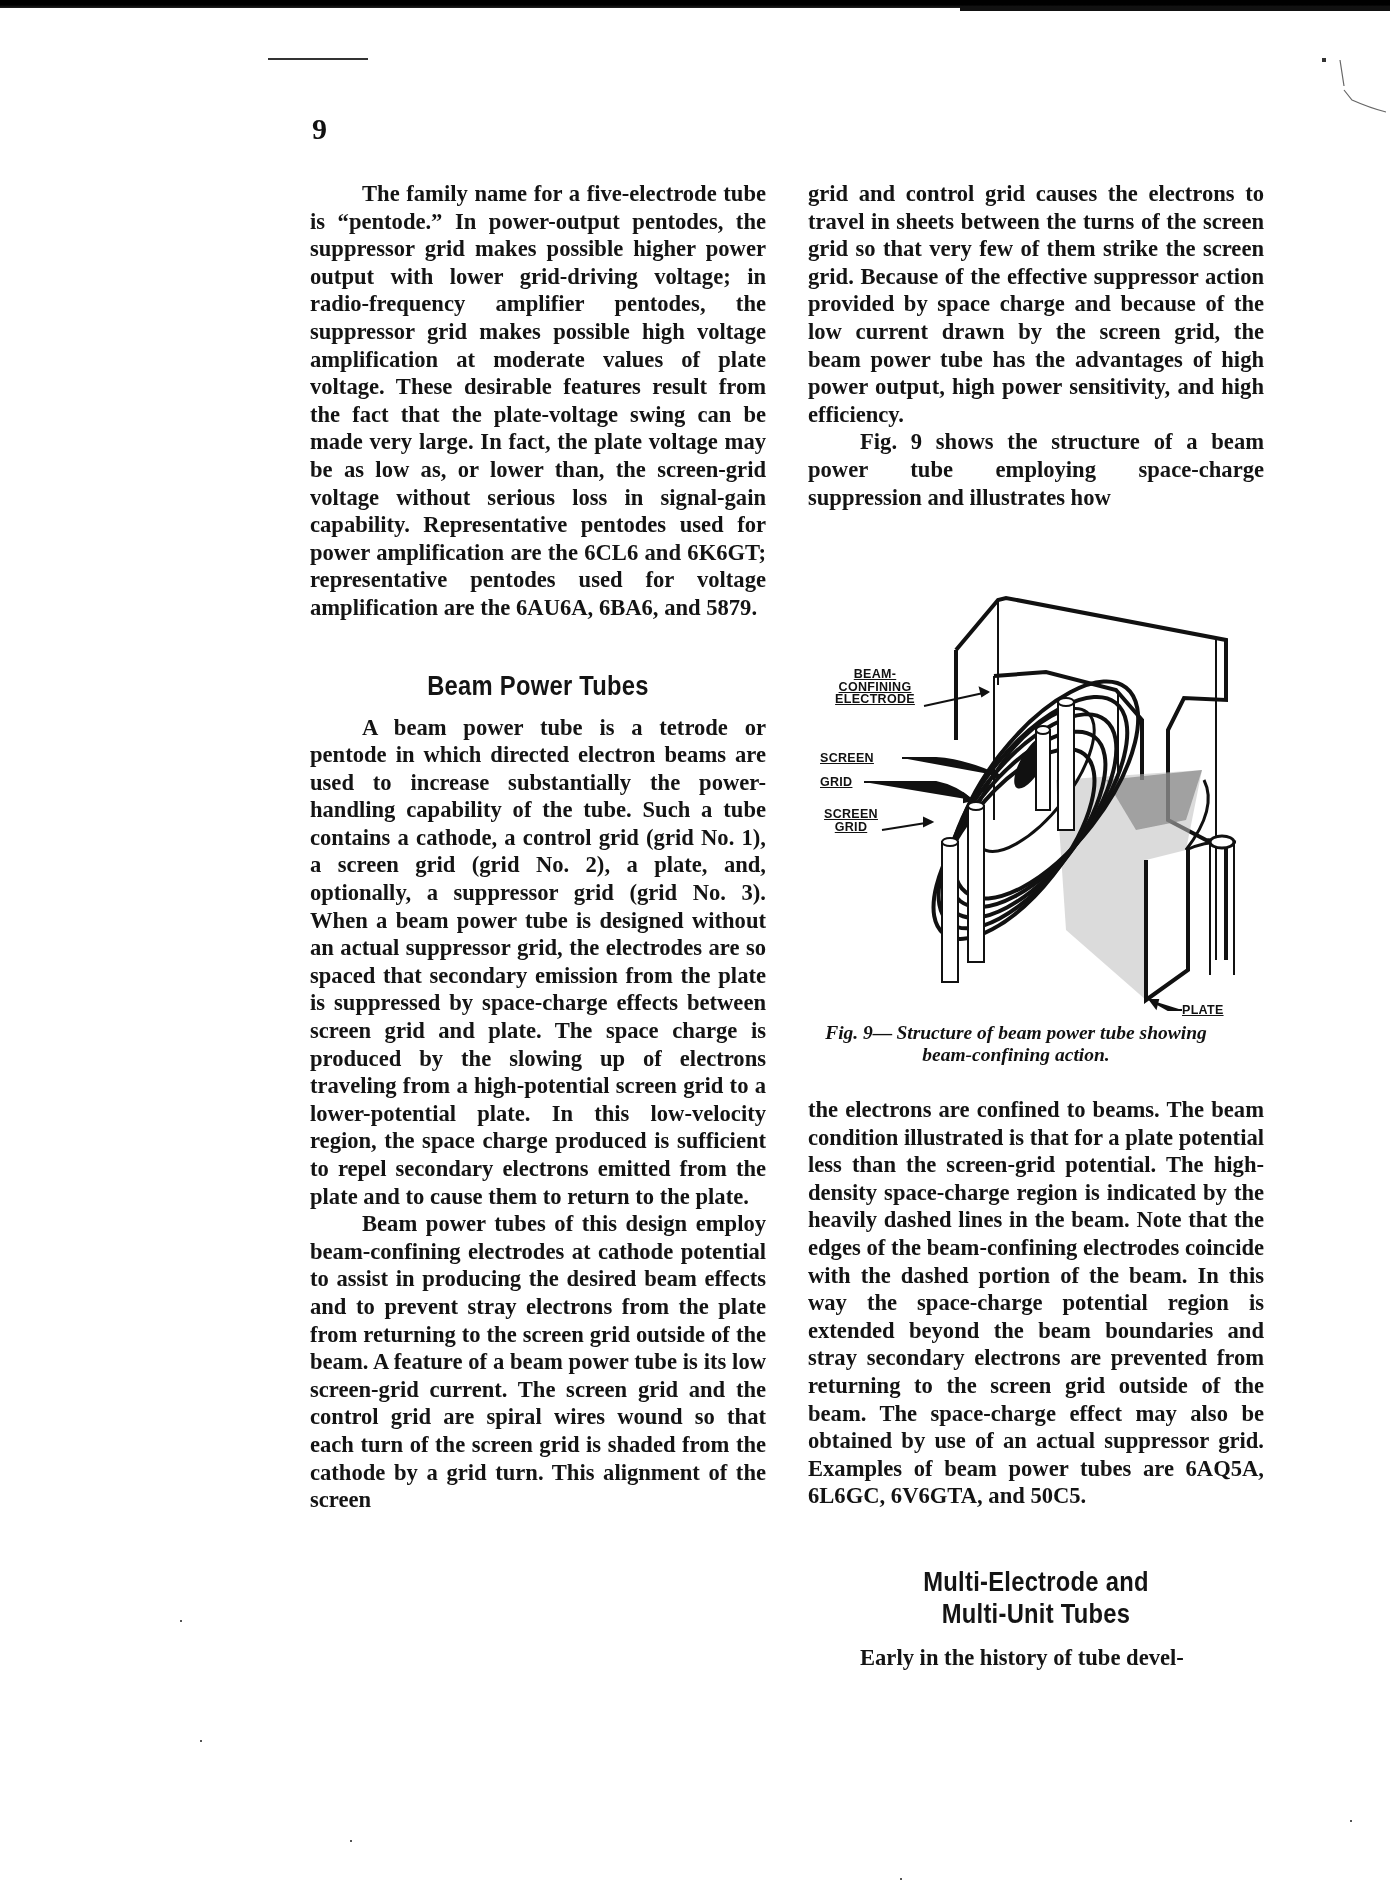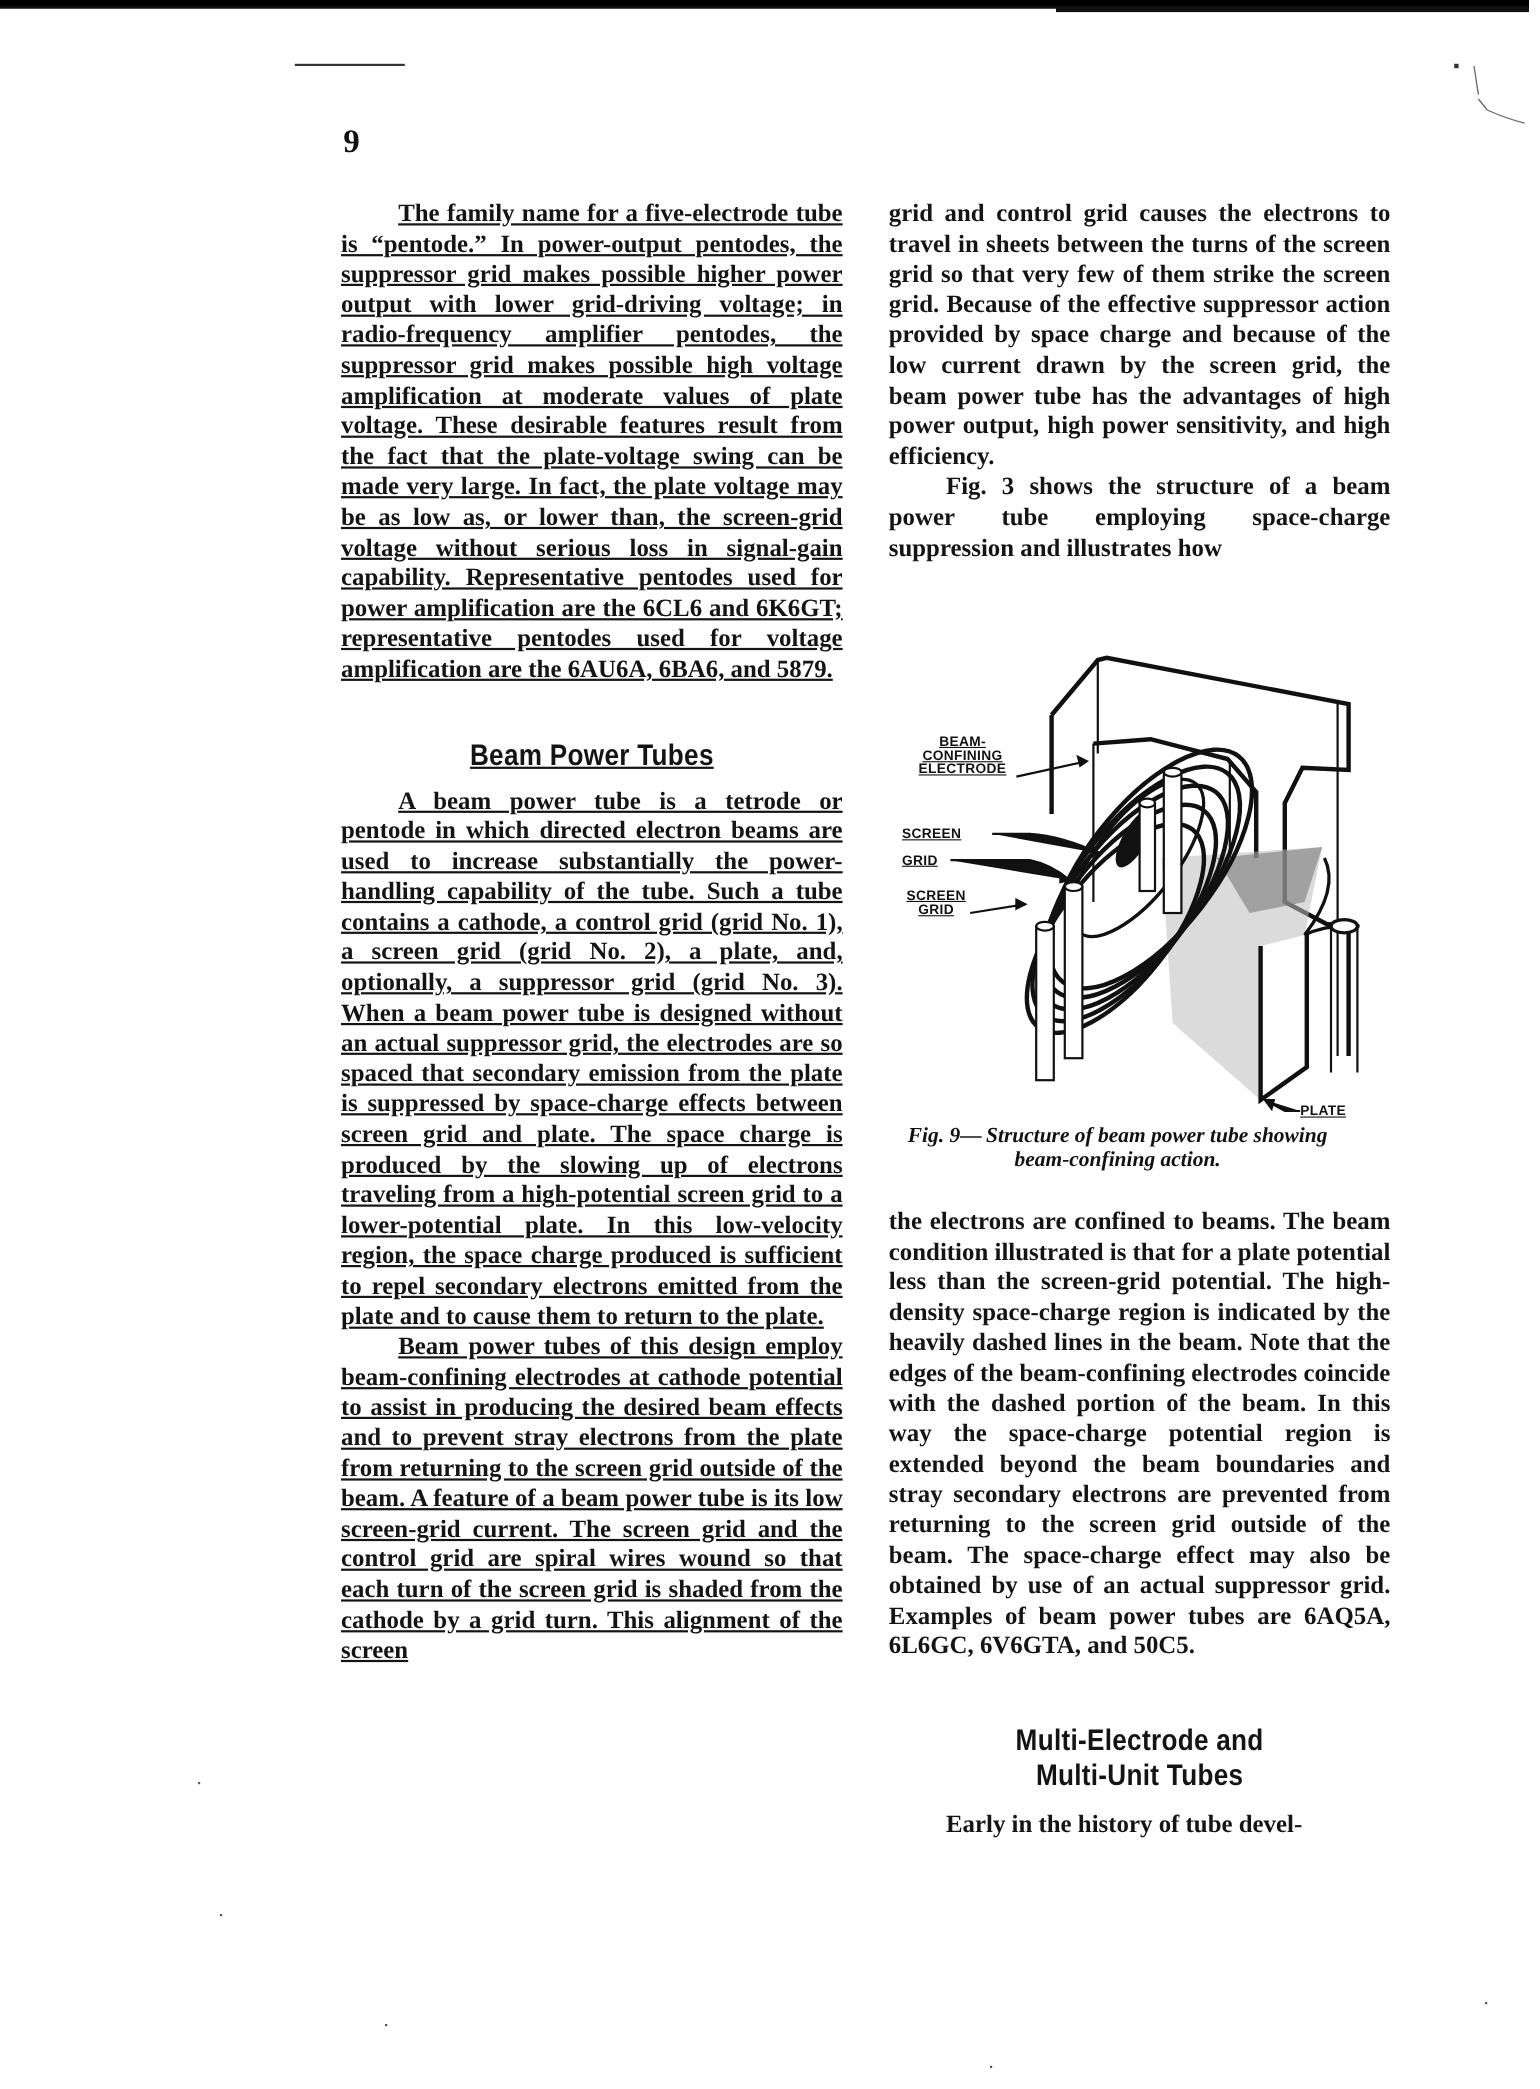--- a/index.html
+++ b/index.html
@@ -31,21 +31,21 @@
   }
   .page-num {
     font-family: "Liberation Serif", serif; font-size: 30px; font-weight: bold;
   }
   .col {
     position: absolute; width: 456px;
     font-family: "Liberation Serif", "DejaVu Serif", serif;
     font-size: 22.6px; line-height: 27.6px; text-align: justify;
     font-weight: bold; color: #141414;
   }
-  .col-left { left: 310px; top: 180px; text-decoration: underline; }
+  .col-left { left: 310px; top: 180px; }
   .col-right-top { left: 808px; top: 180px; }
   .col-right-bottom { left: 808px; top: 1096px; }
   .col p { margin: 0; text-indent: 52px; hyphens: manual; }
   .col p.noindent { text-indent: 0; }
   .section-head {
     font-family: "Liberation Sans", "DejaVu Sans", sans-serif;
     font-weight: bold; font-size: 27px; text-align: center;
     line-height: 32px; letter-spacing: 0.3px;
     transform: scaleX(0.88); transform-origin: center;
   }
@@ -86,21 +86,21 @@
 
 <div class="col col-left">
   <p>The family name for a five-electrode tube is “pentode.” In power-output pentodes, the suppressor grid makes possible higher power output with lower grid-driving voltage; in radio-frequency amplifier pentodes, the suppressor grid makes possible high voltage amplification at moderate values of plate voltage. These desirable features result from the fact that the plate-voltage swing can be made very large. In fact, the plate voltage may be as low as, or lower than, the screen-grid voltage without serious loss in signal-gain capability. Representative pentodes used for power amplification are the 6CL6 and 6K6GT; representative pentodes used for voltage amplification are the 6AU6A, 6BA6, and 5879.</p>
   <div class="section-head sec-beam">Beam Power Tubes</div>
   <p>A beam power tube is a tetrode or pentode in which directed electron beams are used to increase substantially the power-handling capability of the tube. Such a tube contains a cathode, a control grid (grid No. 1), a screen grid (grid No. 2), a plate, and, optionally, a suppressor grid (grid No. 3). When a beam power tube is designed without an actual suppressor grid, the electrodes are so spaced that secondary emission from the plate is suppressed by space-charge effects between screen grid and plate. The space charge is produced by the slowing up of electrons traveling from a high-potential screen grid to a lower-potential plate. In this low-velocity region, the space charge produced is sufficient to repel secondary electrons emitted from the plate and to cause them to return to the plate.</p>
   <p>Beam power tubes of this design employ beam-confining electrodes at cathode potential to assist in producing the desired beam effects and to prevent stray electrons from the plate from returning to the screen grid outside of the beam. A feature of a beam power tube is its low screen-grid current. The screen grid and the control grid are spiral wires wound so that each turn of the screen grid is shaded from the cathode by a grid turn. This alignment of the screen</p>
 </div>
 
 <div class="col col-right-top">
   <p class="noindent">grid and control grid causes the electrons to travel in sheets between the turns of the screen grid so that very few of them strike the screen grid. Because of the effective suppressor action provided by space charge and because of the low current drawn by the screen grid, the beam power tube has the advantages of high power output, high power sensitivity, and high efficiency.</p>
-  <p>Fig. 3 shows the structure of a beam power tube employing space-charge suppression and illustrates how</p>
+  <p>Fig. 9 shows the structure of a beam power tube employing space-charge suppression and illustrates how</p>
 </div>
 
 <div class="figure">
   <svg viewBox="0 0 440 440">
 
     <path d="M150 70 L192 20 L200 18 L420 60 L420 120 L378 118 L362 150 L362 240 L400 260 L420 262 L420 380" fill="none" stroke="#111" stroke-width="4"></path>
     <path d="M150 70 L150 160" fill="none" stroke="#111" stroke-width="4"></path>
     <path d="M192 20 L192 105" fill="none" stroke="#111" stroke-width="2"></path>
     <path d="M410 60 L410 380" fill="none" stroke="#111" stroke-width="2"></path>
 

